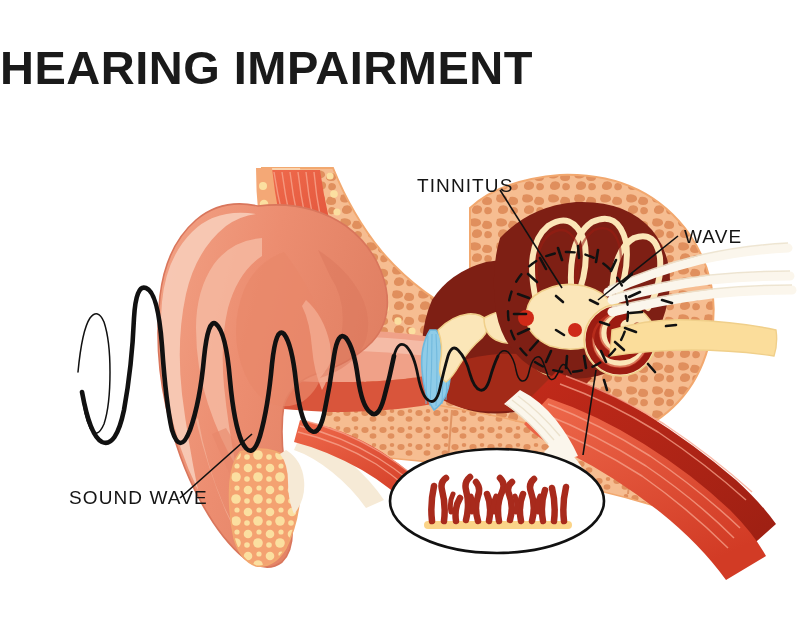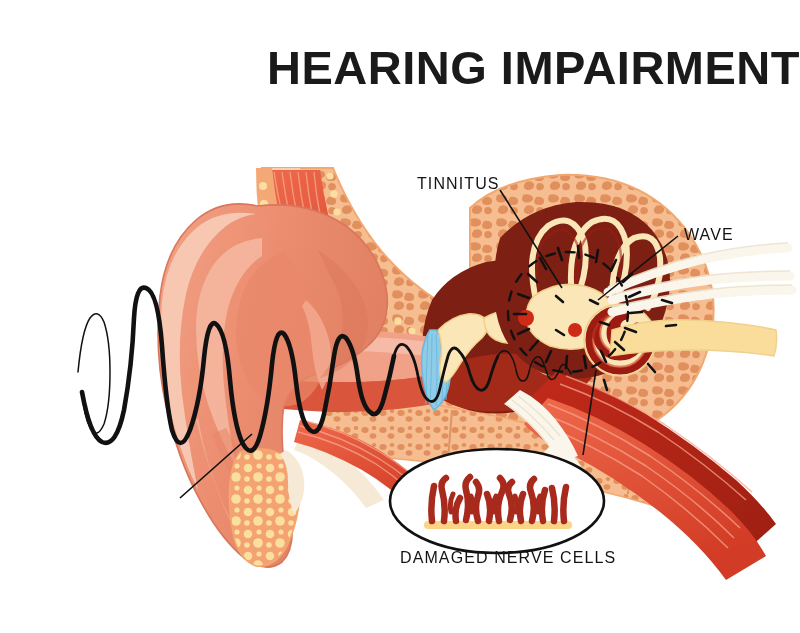--- a/index.html
+++ b/index.html
@@ -18,39 +18,39 @@
     position: relative;
     width: 800px;
     height: 633px;
     background: #ffffff;
   }
   #title {
     position: absolute;
     left: 0;
     top: 44px;
     width: 800px;
-    text-align: right;
+    text-align: left;
     font-family: "Liberation Sans", sans-serif;
     font-weight: bold;
     font-size: 47px;
     letter-spacing: 0.5px;
     color: #1a1a1a;
     line-height: 1;
   }
   #figure {
     position: absolute;
     left: 0;
     top: 0;
     width: 800px;
     height: 633px;
   }
   .lbl {
     position: absolute;
     font-family: "Liberation Sans", sans-serif;
-    font-size: 16px;
+    font-size: 19px;
     letter-spacing: 1.1px;
     color: #141414;
     white-space: nowrap;
   }
   #lbl-tinnitus { left: 417px; top: 175px; }
   #lbl-snail { left: 684px; top: 226px; }
   #lbl-soundwave { left: 69px; top: 487px; }
   #lbl-nerve {
     left: 400px;
     top: 549px;
@@ -456,15 +456,15 @@
         <path d="M494,512 Q492,503 496,496"></path>
         <path d="M516,512 Q518,503 515,496"></path>
         <path d="M538,512 Q536,503 540,496"></path>
       </g>
     </g>
 
   </svg>
 
   <div class="lbl" id="lbl-tinnitus">TINNITUS</div>
   <div class="lbl" id="lbl-snail">WAVE</div>
-  <div class="lbl" id="lbl-nerve">DAMAGED NERVE CELLS</div>
+  <div class="lbl" id="lbl-soundwave">SOUND WAVE</div>
 
 </div>
 
 </body></html>

